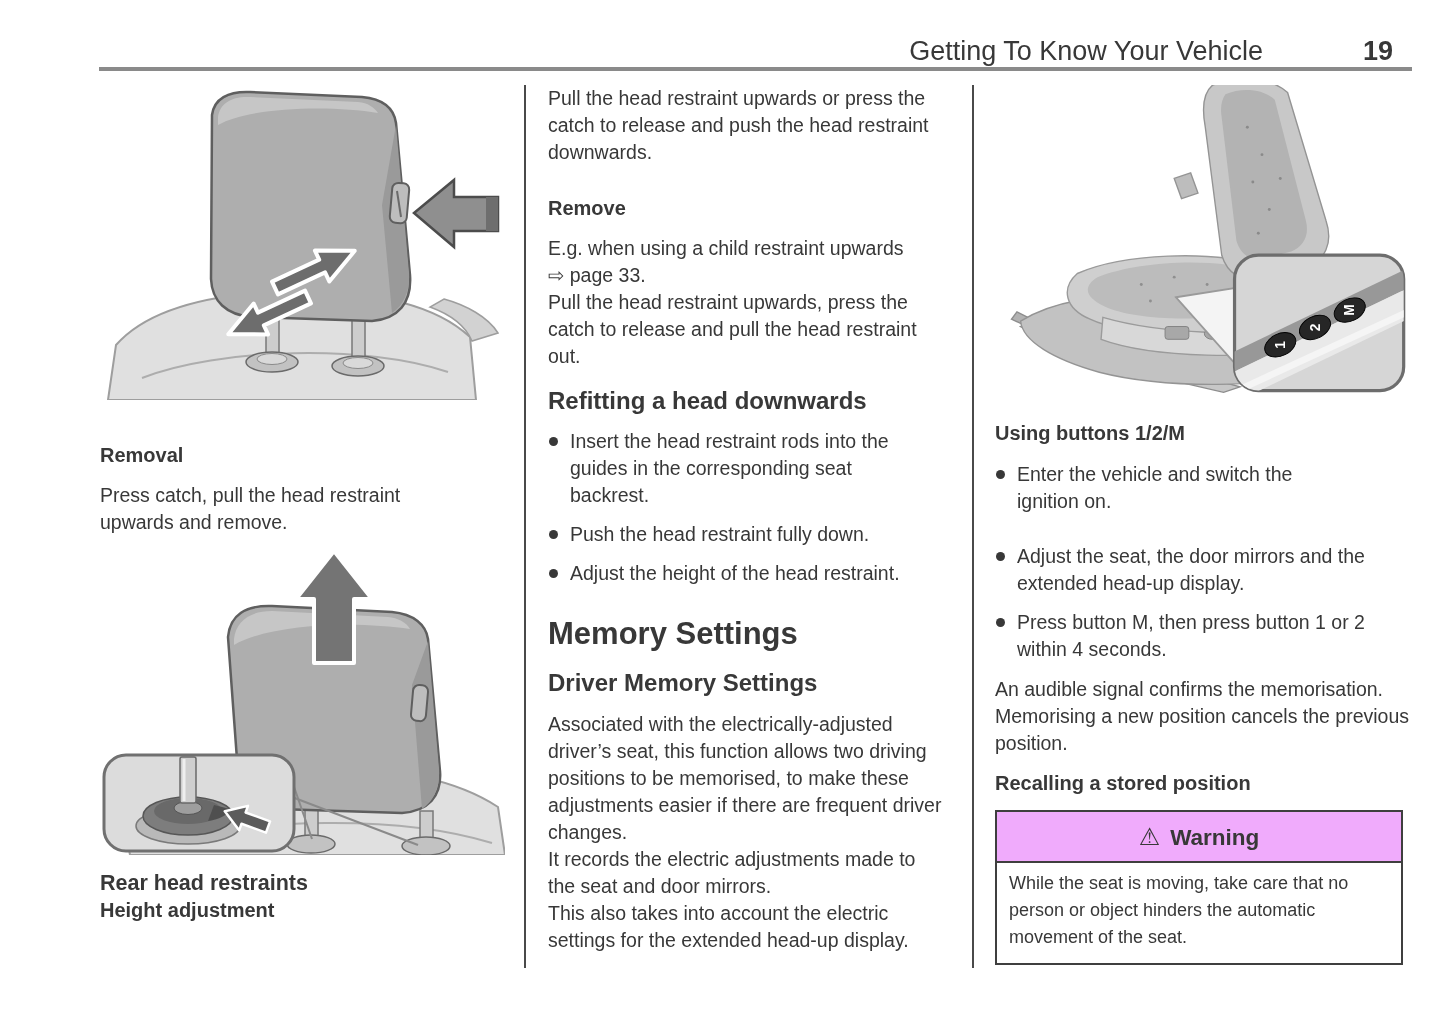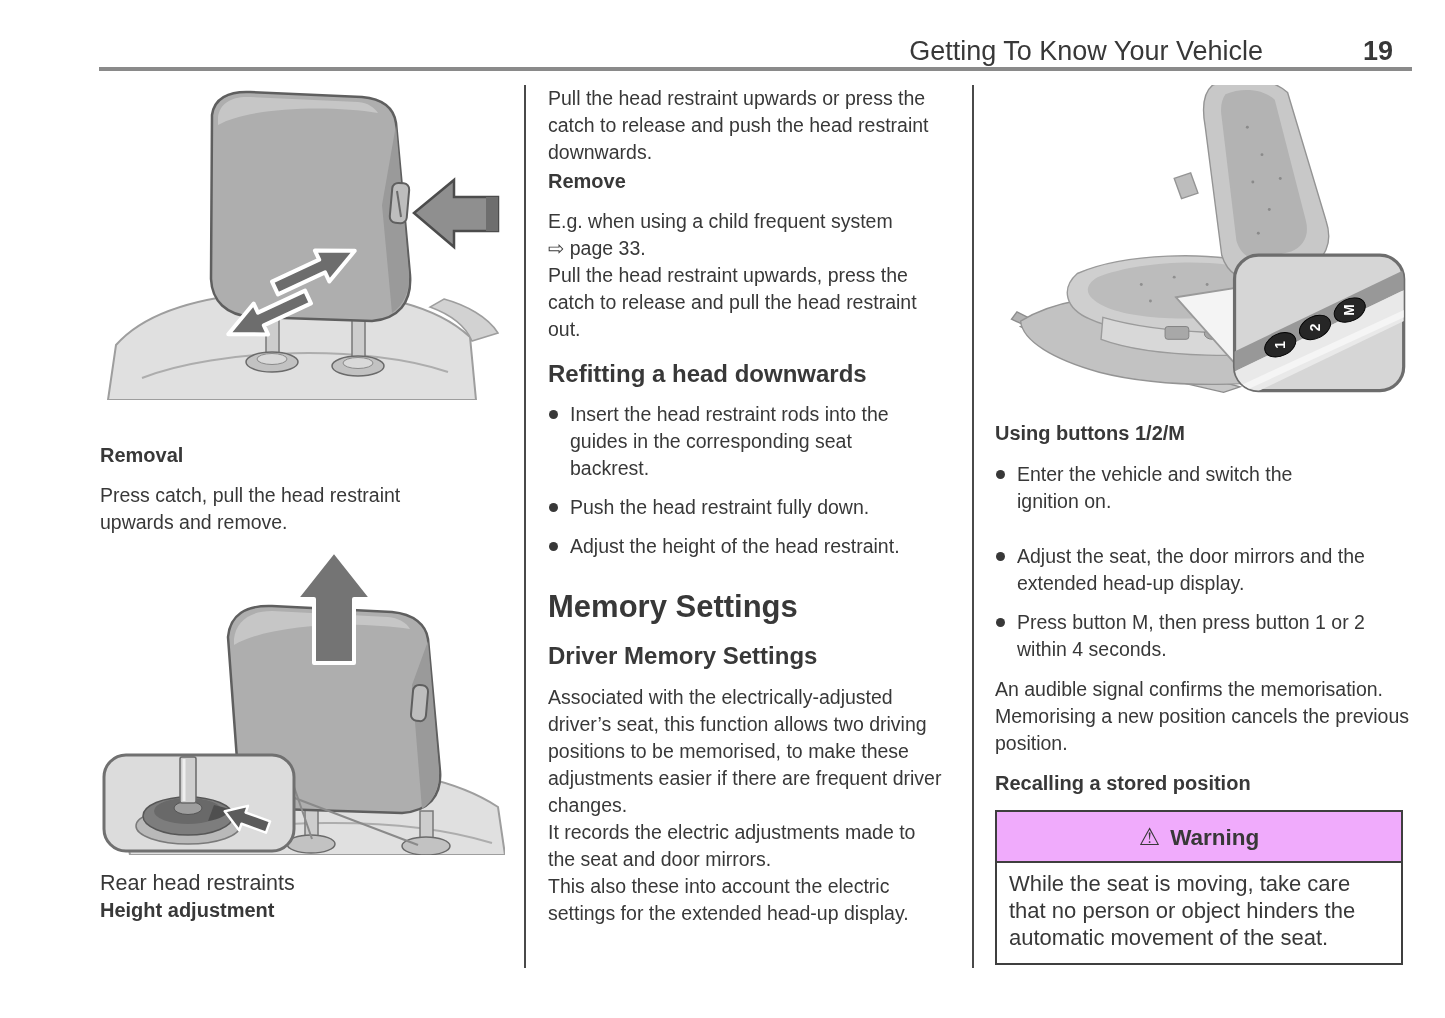--- a/index.html
+++ b/index.html
@@ -17,30 +17,30 @@
   #divider-2{left:972px;}
   
   .col{position:absolute;top:85px;}
   #col-left{left:100px;width:400px;}
   #col-mid{left:548px;width:398px;}
   #col-right{left:995px;width:416px;}
   .body{font-size:19.5px;line-height:27px;margin:0;}
   .h1{font-size:31px;font-weight:bold;line-height:37px;margin:0;}
   .h2{font-size:24px;font-weight:bold;line-height:30px;margin:0;}
   .h3{font-size:20px;font-weight:bold;line-height:27px;margin:0;}
-  .h3b{font-size:21.5px;font-weight:normal;line-height:28px;margin:0;}
+  .h3b{font-size:21.5px;font-weight:bold;line-height:28px;margin:0;}
   .bullet-item{display:flex;font-size:19.5px;line-height:27px;}
   .bullet-item .dot{width:9px;height:9px;border-radius:50%;background:#383838;margin:9px 12px 0 1px;flex:none;}
   figure{margin:0;padding:0;}
   svg{display:block;}
   
   .warning-box{margin-top:13px;border:2px solid #3f3f3f;width:404px;}
   .warning-head{background:#f0abfc;border-bottom:2px solid #3f3f3f;text-align:center;font-weight:bold;font-size:22.5px;padding:11px 0 10px;}
   .warning-head .warn-glyph{font-weight:normal;font-size:24px;margin-right:10px;}
-  .warning-body{padding:7px 12px 12px;font-size:22px;line-height:27px;}
+  .warning-body{padding:7px 12px 12px;font-size:18px;line-height:27px;}
 </style>
 </head>
 <body>
 
 <div class="page-header-title">Getting To Know Your Vehicle</div>
 <div class="page-number">19</div>
 <div class="header-rule"></div>
 
 <div class="col-divider" id="divider-1"></div>
 <div class="col-divider" id="divider-2"></div>
@@ -137,23 +137,23 @@
     </svg>
   </figure>
 
   <div class="h3b" style="margin-top:14px">Rear head restraints</div>
   <div class="h3">Height adjustment</div>
 </div>
 
 <div class="col" id="col-mid">
   <div class="body">Pull the head restraint upwards or press the catch to release and push the head restraint downwards.</div>
 
-  <div class="h3" style="margin-top:2px">Remove</div>
+  <div class="h3" style="margin-top:29px">Remove</div>
   <div style="margin-top:13px">
-    <div class="body">E.g. when using a child frequent system</div>
+    <div class="body">E.g. when using a child restraint upwards</div>
     <div class="body">⇨ page 33.</div>
     <div class="body">Pull the head restraint upwards, press the catch to release and pull the head restraint out.</div>
   </div>
 
   <div class="h2" style="margin-top:16px">Refitting a head downwards</div>
   <div class="bullet-item" style="margin-top:12px">
     <span class="dot"></span>
     <span style="width:356px">Insert the head restraint rods into the guides in the corresponding seat backrest.</span>
   </div>
   <div class="bullet-item" style="margin-top:12px">
@@ -163,21 +163,21 @@
   <div class="bullet-item" style="margin-top:12px">
     <span class="dot"></span>
     <span style="width:370px">Adjust the height of the head restraint.</span>
   </div>
 
   <div class="h1" style="margin-top:28px">Memory Settings</div>
   <div class="h2" style="margin-top:16px">Driver Memory Settings</div>
   <div style="margin-top:13px">
     <div class="body">Associated with the electrically-adjusted driver’s seat, this function allows two driving positions to be memorised, to make these adjustments easier if there are frequent driver changes.</div>
     <div class="body">It records the electric adjustments made to the seat and door mirrors.</div>
-    <div class="body">This also these into account the electric settings for the extended head-up display.</div>
+    <div class="body">This also takes into account the electric settings for the extended head-up display.</div>
   </div>
 </div>
 
 <div class="col" id="col-right">
 
   <figure>
     <svg width="416" height="313" viewBox="0 0 455 330">
       <defs>
         <clipPath id="insetClip">
             <rect x="262" y="180" width="185" height="148" rx="26"></rect>

